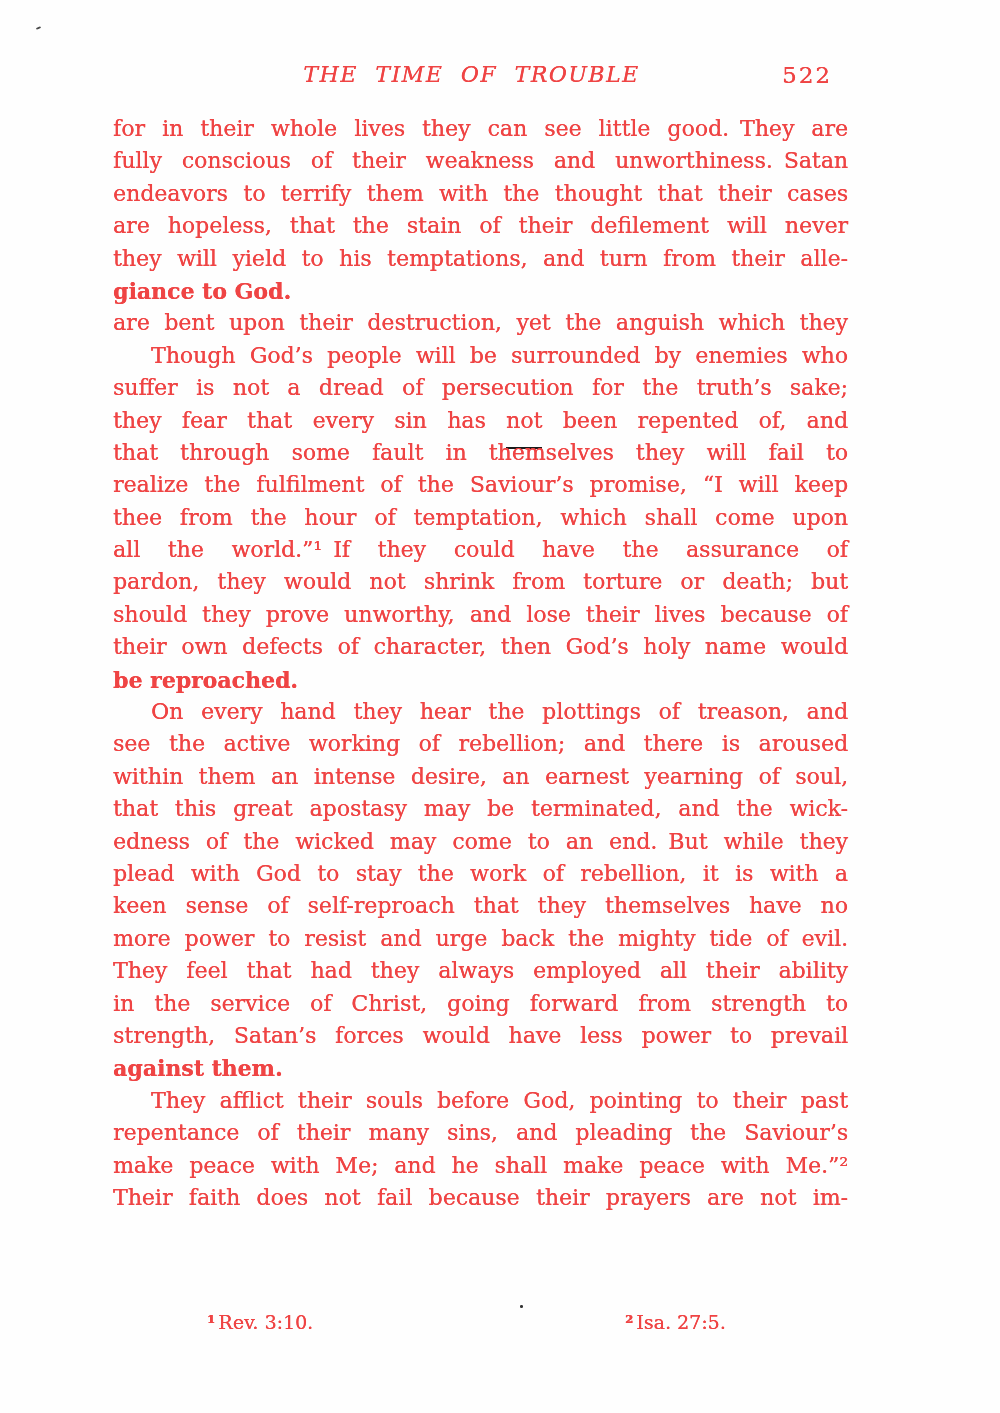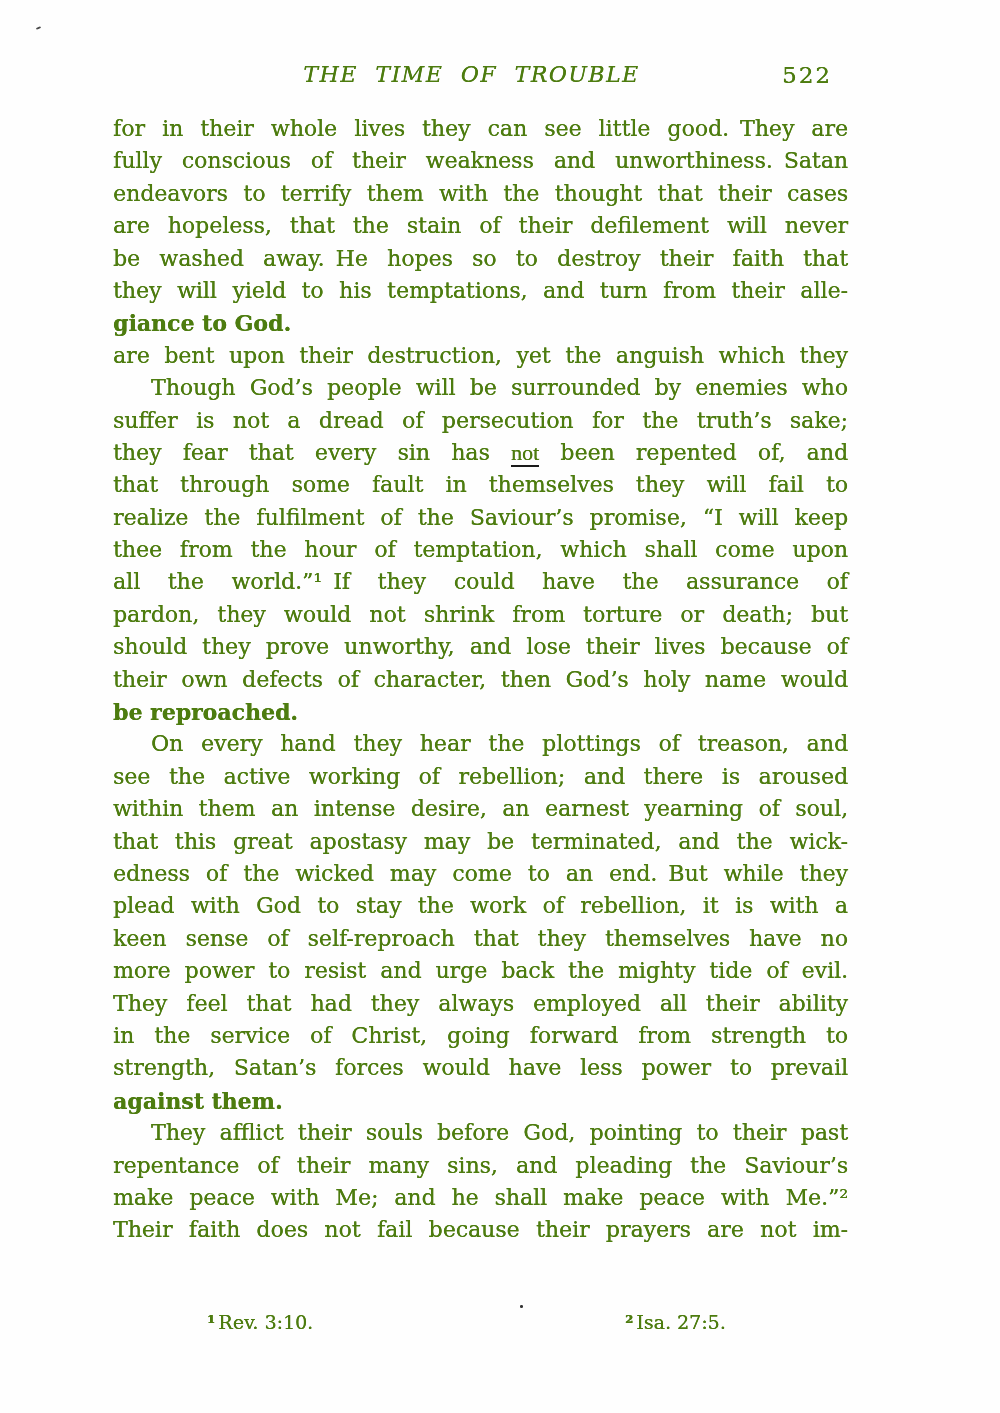--- a/index.html
+++ b/index.html
@@ -2,21 +2,21 @@
 <html><head>
 <meta charset="utf-8">
 <style>
   html, body { margin: 0; padding: 0; background: #e8e8e8; }
   .page {
     position: relative;
     width: 1000px;
     height: 1413px;
     margin: 0 auto;
     background: #fefefe;
-    color: #4d7c0f;
+    color: #ef4444;
     font-family: "DejaVu Serif", "Liberation Serif", serif;
     overflow: hidden;
     text-shadow: 0.25px 0.25px 0 currentColor;
   }
   .header {
     position: absolute;
     left: 113px;
     top: 62px;
     width: 735px;
     height: 32px;
@@ -52,22 +52,21 @@
     text-align: justify;
     text-align-last: justify;
     text-justify: inter-word;
     overflow: visible;
     white-space: normal;
   }
   .line.indent { text-indent: 38px; }
   .line.last { text-align-last: left; font-weight: bold; }
   .uline {
     border-bottom: 2px solid #1a1a1a;
-    padding-bottom: 0px;
-    font-family: Liberation Serif, serif;
+    padding-bottom: 14px;
   }
   .footnotes {
     position: absolute;
     left: 113px;
     top: 1271px;
     width: 735px;
     height: 26px;
     font-size: 19px;
     margin-top: 40px;
   }
@@ -94,21 +93,20 @@
     <span class="running-title">THE TIME OF TROUBLE</span>
     <span class="page-num">522</span>
   </div>
 
   <div class="body-text">
       <div>
         <div class="line">for in their whole lives they can see little good. They are</div>
         <div class="line">fully conscious of their weakness and unworthiness. Satan</div>
         <div class="line">endeavors to terrify them with the thought that their cases</div>
         <div class="line">are hopeless, that the stain of their defilement will never</div>
-        <div class="line">be washed away. He hopes so to destroy their faith that</div>
         <div class="line">they will yield to his temptations, and turn from their alle-</div>
         <div class="line last">giance to God.</div>
       </div>
       <div>
         <div class="line">are bent upon their destruction, yet the anguish which they</div>
         <div class="line indent">Though God’s people will be surrounded by enemies who</div>
         <div class="line">suffer is not a dread of persecution for the truth’s sake;</div>
         <div class="line">they fear that every sin has <span class="uline">not</span> been repented of, and</div>
         <div class="line">that through some fault in themselves they will fail to</div>
         <div class="line">realize the fulfilment of the Saviour’s promise, “I will keep</div>

